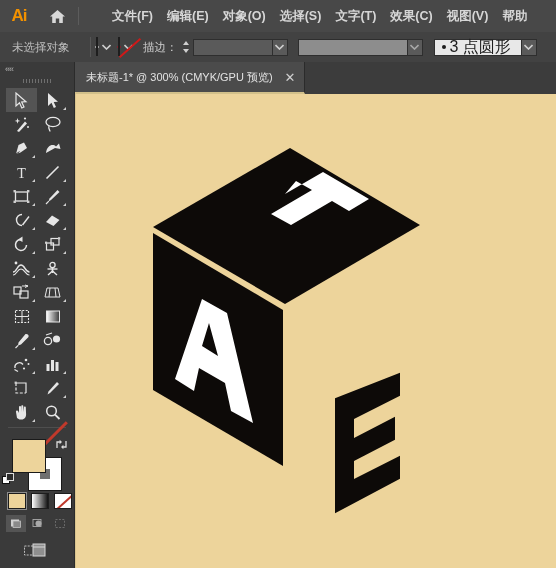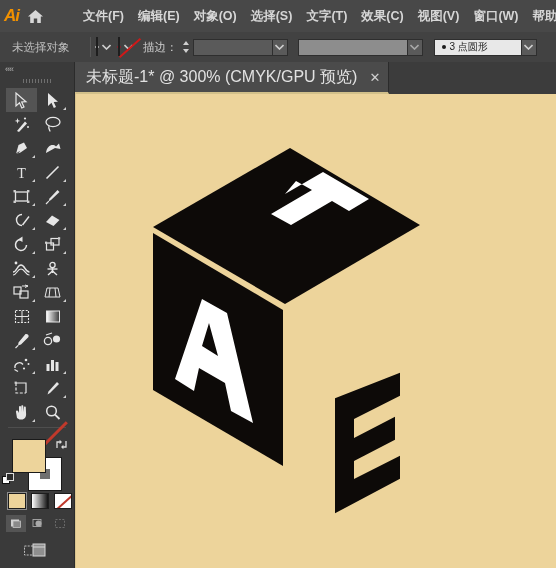--- a/index.html
+++ b/index.html
@@ -11,21 +11,21 @@
   }
   #app{position:relative;width:556px;height:568px;}
 
   
   .menubar{
     position:absolute;left:0;top:0;width:556px;height:32px;
     background:#484848;display:flex;align-items:center;
   }
   .ai-logo{
     width:30px;height:32px;display:flex;align-items:center;justify-content:center;
-    color:#f29100;font-weight:bold;font-size:17px;font-style:italic;
+    color:#f29100;font-weight:bold;font-size:17px;
     letter-spacing:-1px;margin-left:4px;
   }
   .home-btn{
     width:30px;height:32px;display:flex;align-items:center;justify-content:center;
     margin-left:8px;
   }
   .menu-sep{width:1px;height:18px;background:#5c5c5c;margin:0 6px;}
   .menu-items{display:flex;align-items:center;margin-left:20px;font-weight:bold;}
   .menu-item{
     color:#d6d6d6;font-size:12.5px;padding:5px 7px;white-space:nowrap;cursor:default;
@@ -61,39 +61,39 @@
     width:10px;height:18px;display:flex;flex-direction:column;align-items:center;justify-content:center;
   }
   .stepper svg{display:block;}
   .combo{
     height:17px;background:#5a5a5a;border:1px solid #2e2e2e;box-sizing:border-box;
     display:flex;align-items:center;
   }
   .combo.w1{width:80px;}
   .combo.w2{width:110px;background:#8d8d8d;}
   .combo.light{background:#e8e8e8;width:88px;}
-  .combo .txt{font-size:10px;color:#1c1c1c;padding-left:4px;white-space:nowrap;text-align:right;}
+  .combo .txt{font-size:16px;color:#1c1c1c;padding-left:4px;white-space:nowrap;text-align:right;}
   .combo .dot{
     width:4px;height:4px;border-radius:50%;background:#1c1c1c;margin-left:7px;flex:none;
   }
   .combo-caret{
     width:15px;height:17px;background:#5a5a5a;border:1px solid #2e2e2e;border-left:none;
     box-sizing:border-box;display:flex;align-items:center;justify-content:center;
   }
 
   
   .tabbar{
     position:absolute;left:0;top:62px;width:556px;height:32px;background:#3c3c3c;
   }
   .doc-tab{
     position:absolute;left:74px;top:0;height:32px;background:#4b4b4b;
     display:flex;align-items:center;padding:0 8px 0 12px;box-sizing:border-box;
     border-right:1px solid #2b2b2b;border-bottom:2px solid #d2c08a;
   }
-  .doc-tab .title{color:#e2e2e2;font-size:16px;white-space:nowrap;}
+  .doc-tab .title{color:#e2e2e2;font-size:11px;white-space:nowrap;}
   .tab-close{
     margin-left:12px;color:#cfcfcf;font-size:13px;line-height:1;cursor:pointer;
   }
 
   
   .toolpanel{
     position:absolute;left:0;top:62px;width:74px;height:506px;background:#3a3a3a;
     border-right:1px solid #2b2b2b;
   }
   .panel-collapse{
@@ -191,21 +191,20 @@
     </div>
     <div class="menu-sep"></div>
     <div class="menu-items">
       <div class="menu-item">文件(F)</div>
       <div class="menu-item">编辑(E)</div>
       <div class="menu-item">对象(O)</div>
       <div class="menu-item">选择(S)</div>
       <div class="menu-item">文字(T)</div>
       <div class="menu-item">效果(C)</div>
       <div class="menu-item">视图(V)</div>
-      <div class="menu-item">窗口(W)</div>
       <div class="menu-item">帮助</div>
     </div>
   </div>
 
   <div class="controlbar">
     <div class="sel-status">未选择对象</div>
 
     <div class="cb-sep"></div>
 
     <div class="swatch-group">

